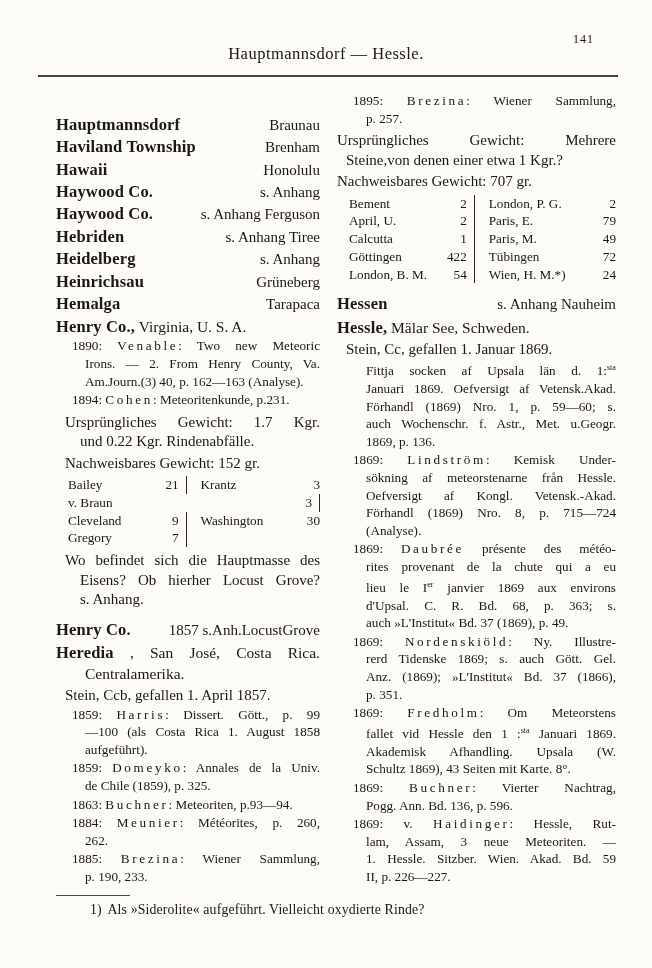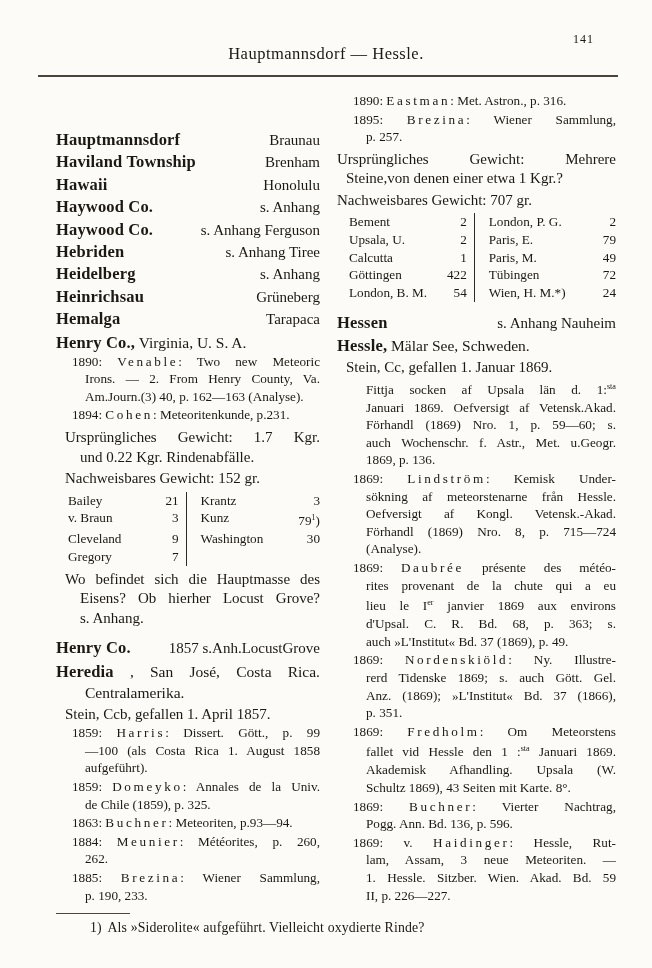--- a/index.html
+++ b/index.html
@@ -146,24 +146,20 @@
             <div class="tright">
               <span class="tn">Krantz</span>
               <span class="tv">3</span>
             </div>
           </div>
           <div class="trow">
             <div class="tleft">
               <span class="tn">v. Braun</span>
               <span class="tv">3</span>
             </div>
-            <div class="tright">
-              <span class="tn">Kunz</span>
-              <span class="tv"><span>79</span><span class="st-sup">1</span><span>)</span></span>
-            </div>
           </div>
           <div class="trow">
             <div class="tleft">
               <span class="tn">Cleveland</span>
               <span class="tv">9</span>
             </div>
             <div class="tright">
               <span class="tn">Washington</span>
               <span class="tv">30</span>
             </div>
@@ -212,23 +208,20 @@
           <div class="line i4">262.</div>
         </div>
         <div class="b-ref">
           <div class="line i2 j"><span>1885: </span><span class="st-sp">Brezina</span><span>: Wiener Sammlung,</span></div>
           <div class="line i4">p. 190, 233.</div>
         </div>
       </div>
     <div class="col-divider"></div>
     <div class="col-right">
         <div class="b-ref">
-          <div class="line i2"><span>1890: </span><span class="st-sp">Eastman</span><span>: Met. Astron., p. 316.</span></div>
-        </div>
-        <div class="b-ref">
           <div class="line i2 j"><span>1895: </span><span class="st-sp">Brezina</span><span>: Wiener Sammlung,</span></div>
           <div class="line i4">p. 257.</div>
         </div>
         <div class="b-body">
           <div class="line i0 j">Ursprüngliches Gewicht: Mehrere</div>
           <div class="line i1">Steine,von denen einer etwa 1 Kgr.?</div>
         </div>
         <div class="b-body">
           <div class="line i0">Nachweisbares Gewicht: 707 gr.</div>
         </div>
@@ -238,21 +231,21 @@
               <span class="tn">Bement</span>
               <span class="tv">2</span>
             </div>
             <div class="tright">
               <span class="tn">London, P. G.</span>
               <span class="tv">2</span>
             </div>
           </div>
           <div class="trow">
             <div class="tleft">
-              <span class="tn">Upsala, U.</span>
+              <span class="tn">April, U.</span>
               <span class="tv">2</span>
             </div>
             <div class="tright">
               <span class="tn">Paris, E.</span>
               <span class="tv">79</span>
             </div>
           </div>
           <div class="trow">
             <div class="tleft">
               <span class="tn">Calcutta</span>

